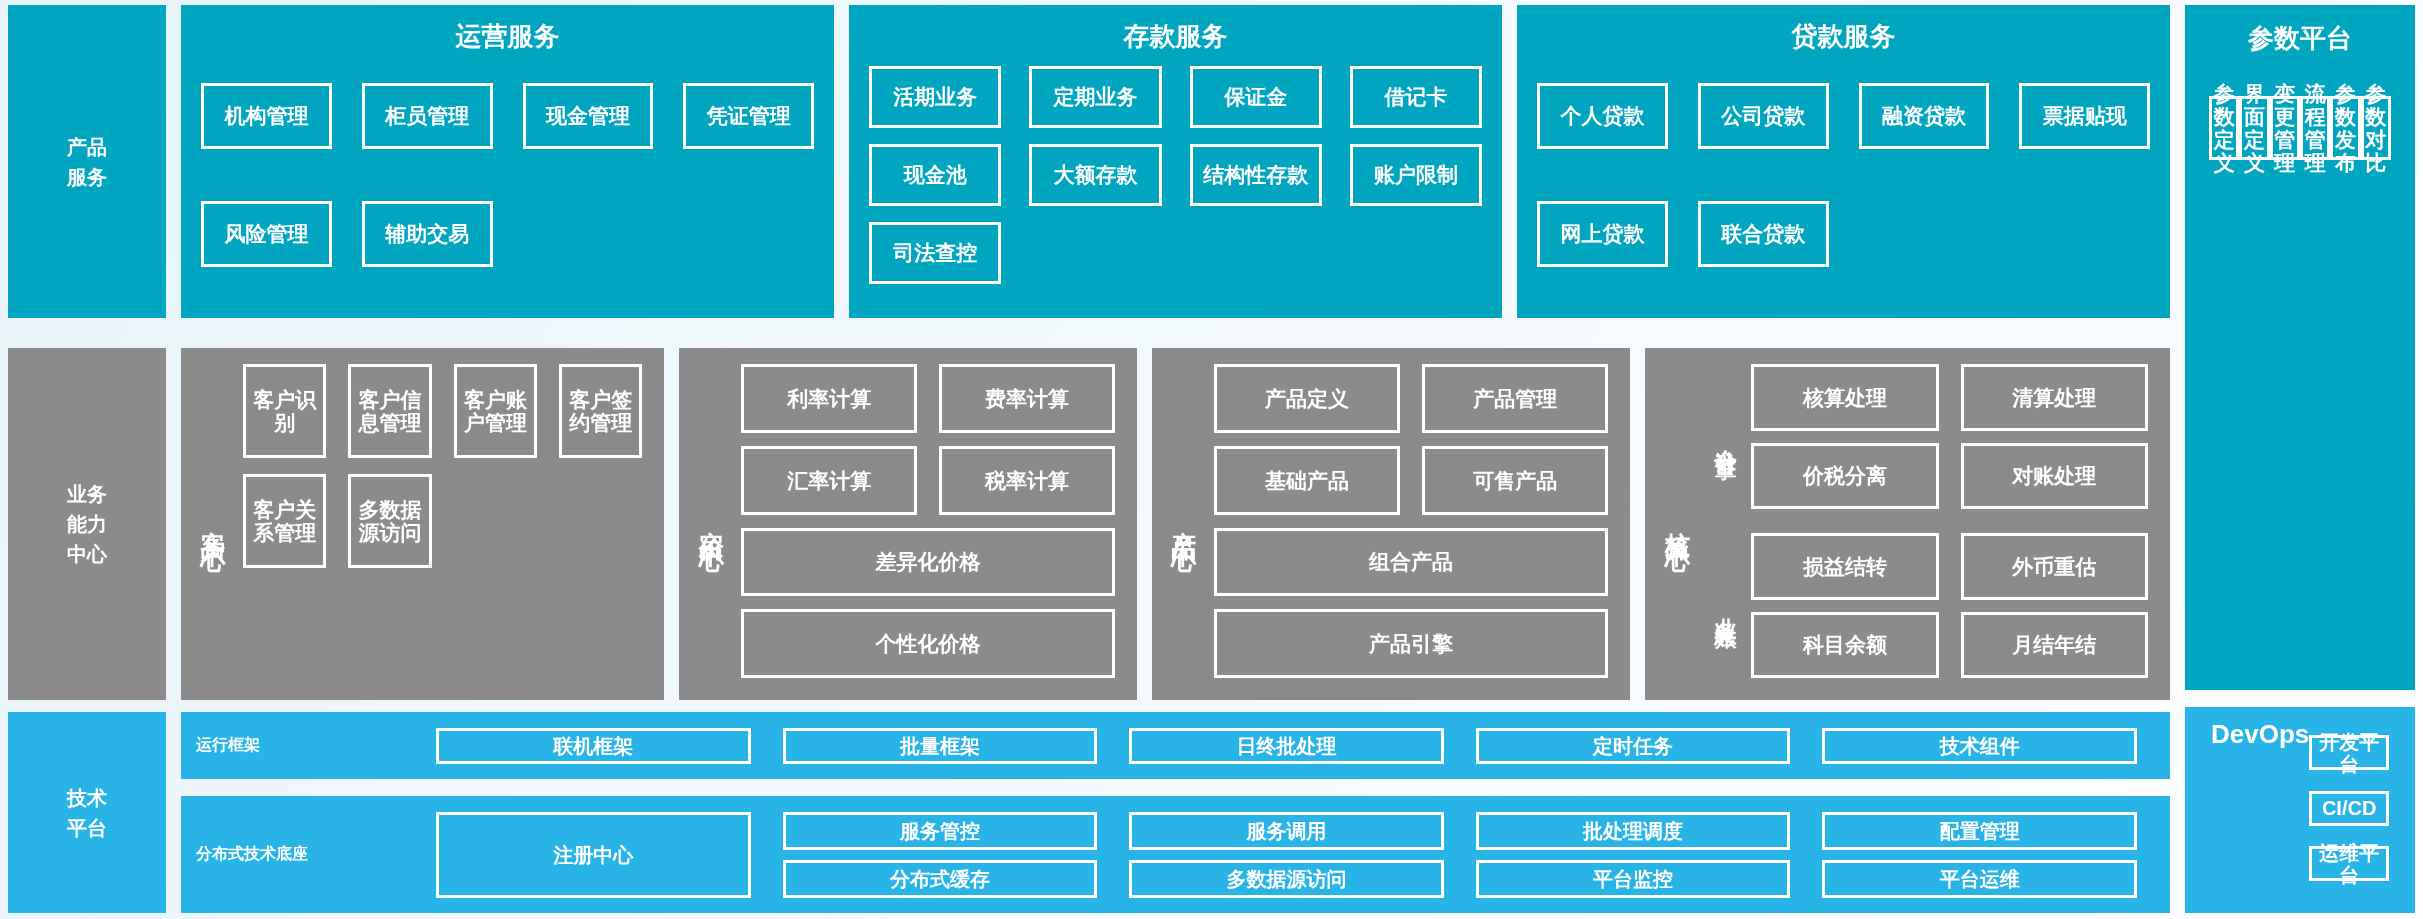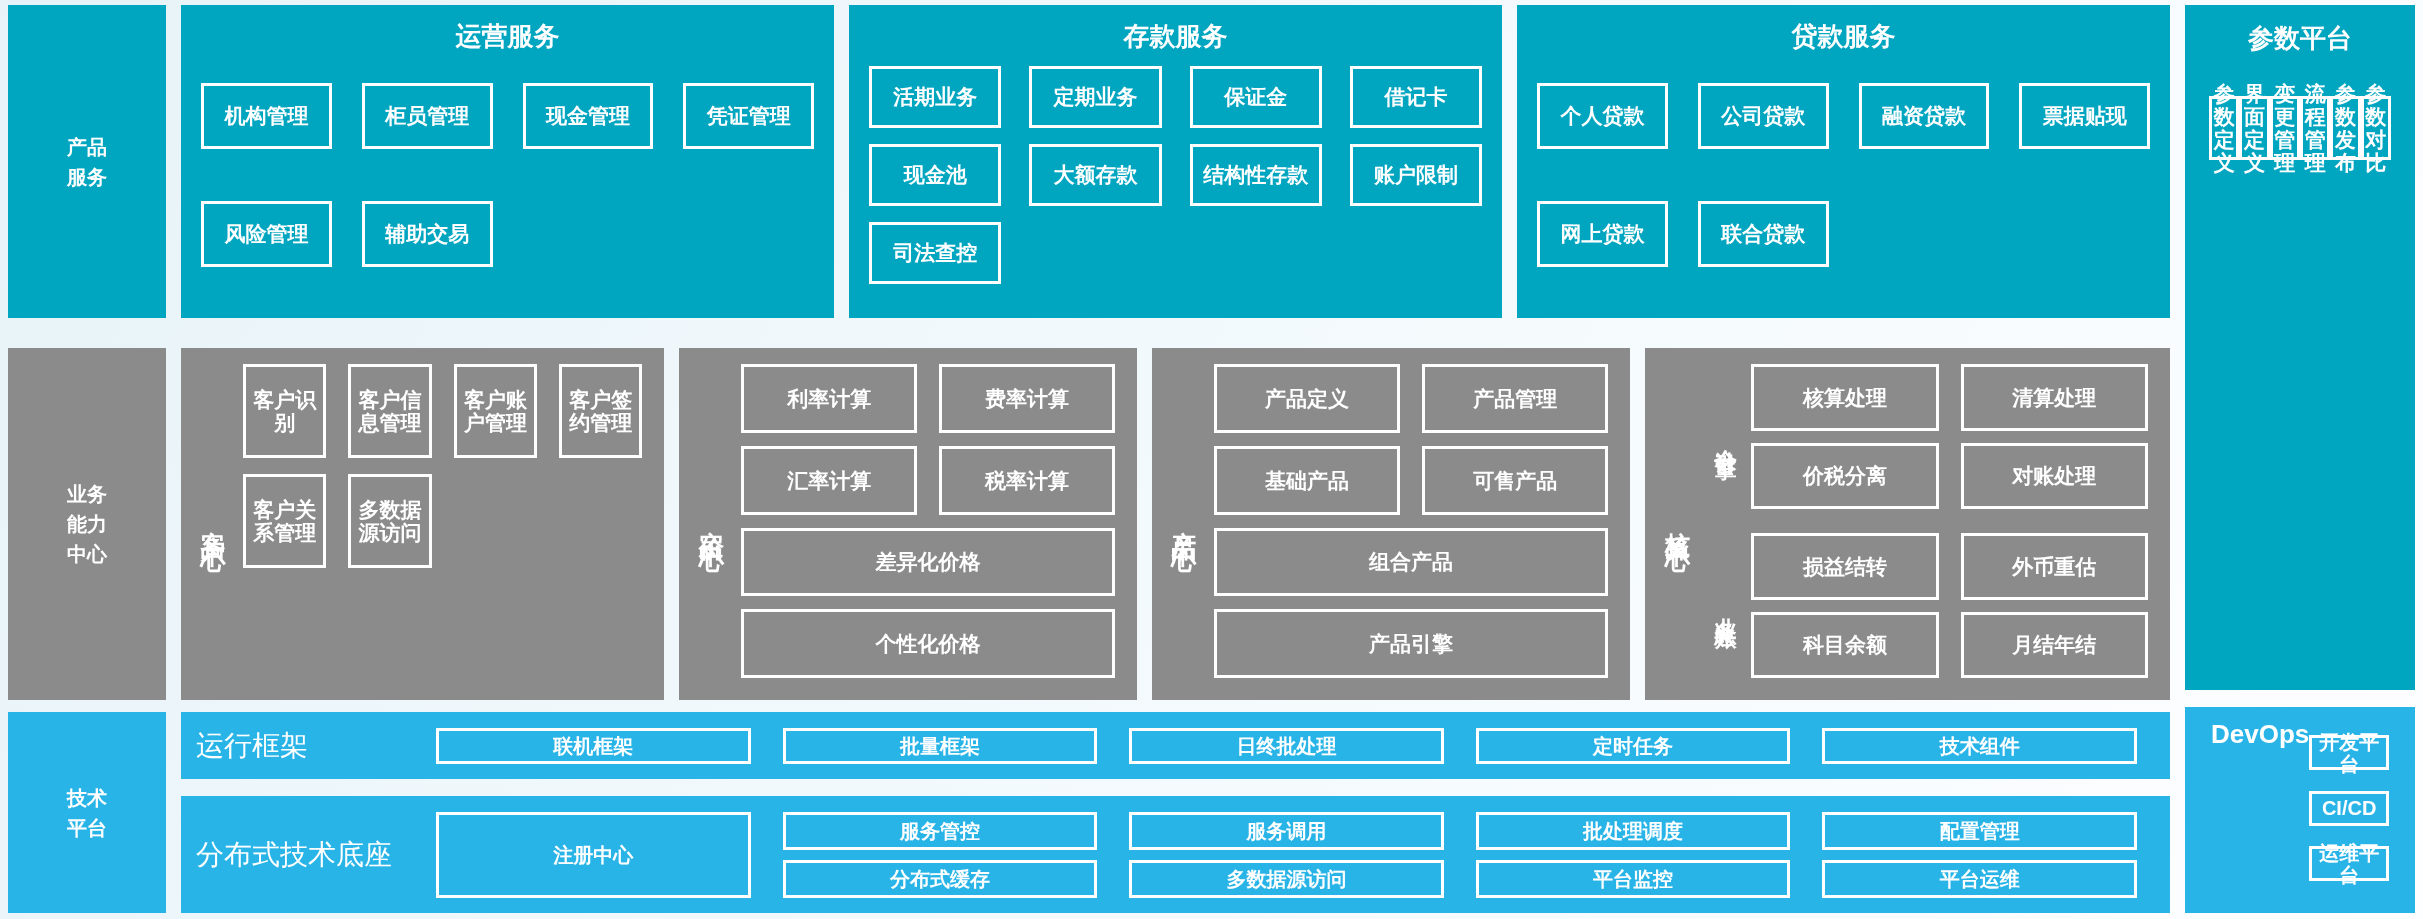--- a/index.html
+++ b/index.html
@@ -37,21 +37,21 @@
   .acct{flex:1;display:flex;flex-direction:column;gap:24px}
   .agrp{flex:1;display:flex;gap:8px}
   .vsub{flex:none;width:36px;display:flex;align-items:center;justify-content:center;
     writing-mode:vertical-rl;text-orientation:upright;font-size:22px;font-weight:bold;letter-spacing:3px}
   .agrid{flex:1;display:grid;grid-template-columns:1fr 1fr;gap:12px 22px}
   
   .bars{flex:1;display:flex;flex-direction:column}
   .bar{display:flex;align-items:center;padding:0 33px 0 15px}
   .bar1{height:67px;margin-bottom:17px}
   .bar2{flex:1}
-  .bar-label{flex:none;width:240px;font-size:28px;font-weight:normal}
+  .bar-label{flex:none;width:240px;font-size:16px;font-weight:bold}
   .bar1-grid{flex:1;display:grid;grid-template-columns:repeat(5,1fr);gap:32px}
   .bar1-grid .box{height:36px;font-size:20px}
   .bar2-grid{flex:1;display:grid;grid-template-columns:repeat(5,1fr);grid-auto-rows:38px;
     gap:10px 32px;align-content:center}
   .bar2-grid .box{font-size:20px}
   .reg{grid-row:1/3}
   
   .param{height:685px;margin-bottom:17px;display:flex;flex-direction:column;padding:16px 24px 28px}
   .rail-title{text-align:center;font-size:26px;font-weight:bold;flex:none}
   .param-boxes{flex:1;display:flex;justify-content:space-between;margin-top:40px}

